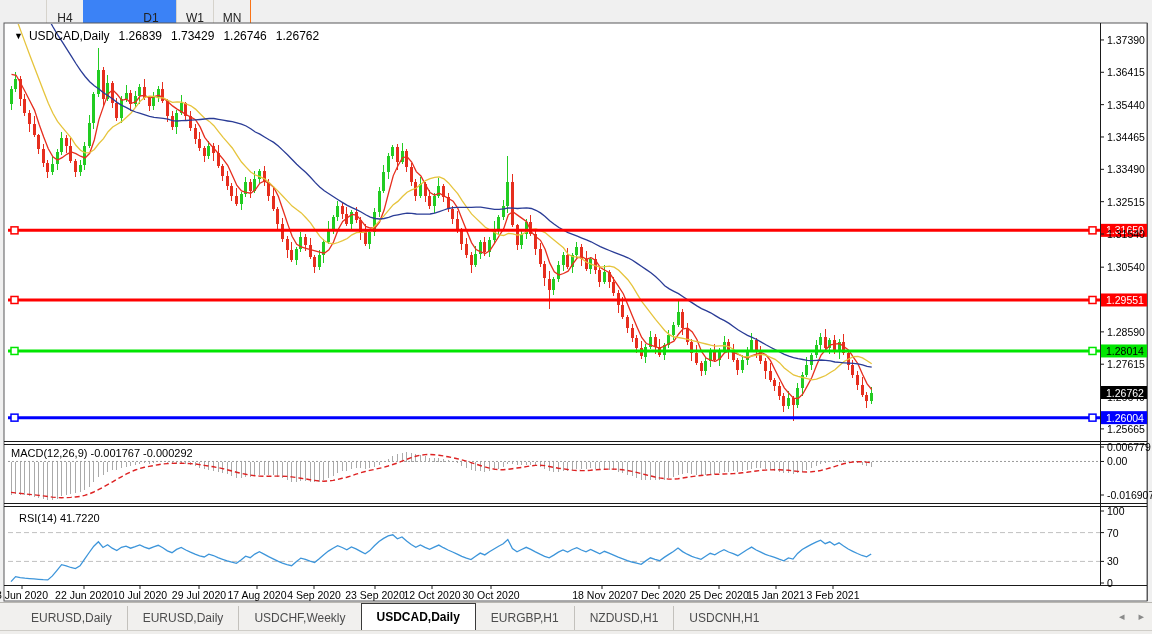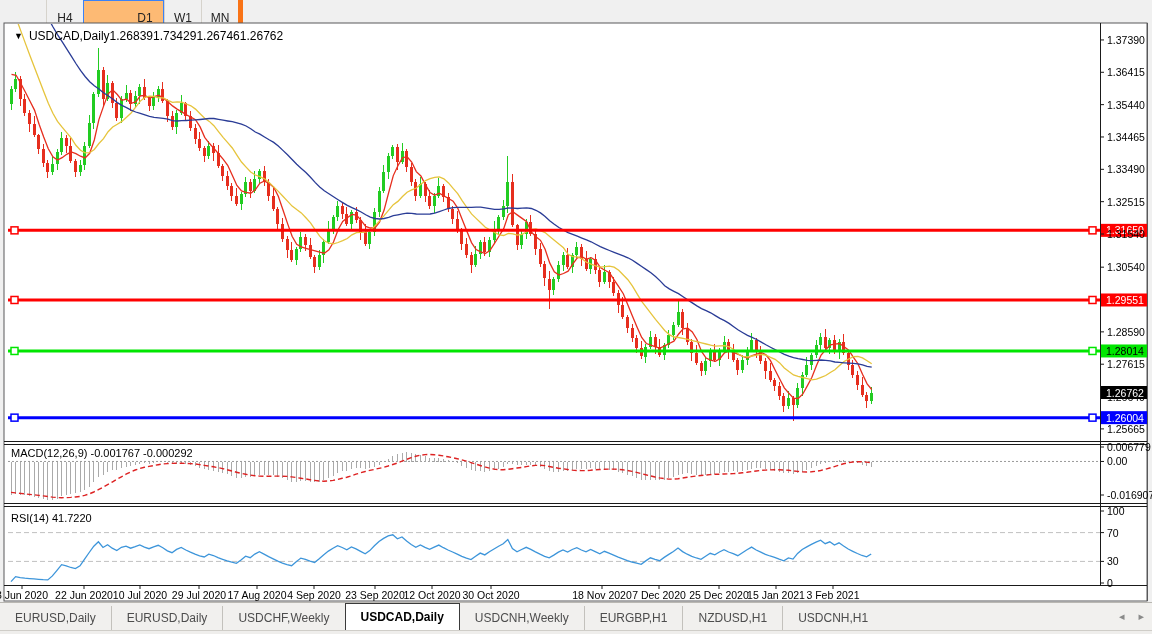--- a/index.html
+++ b/index.html
@@ -3,35 +3,35 @@
 <meta charset="utf-8">
 <style>
   html,body{margin:0;padding:0;}
   body{width:1152px;height:634px;position:relative;background:#f0f0f0;
        font-family:"Liberation Sans",sans-serif;overflow:hidden;}
   
   #toolbar{position:absolute;left:16px;top:0;width:1152px;height:36px;background:#f0f0f0;
            display:flex;align-items:stretch;padding-left:30px;box-sizing:border-box;}
   .tf-btn{min-width:36px;display:flex;align-items:center;justify-content:center;
           font-size:12px;color:#222;cursor:default;border-left:1px solid #d6d3cc;}
-  .tf-btn:last-of-type{border-right:5px solid #f97316;}
-  .tf-btn.active{background:#fdba74;border:1px solid #3b82f6;padding-left:43px;}
+  .tf-btn:last-of-type{border-right:1px solid #f97316;}
+  .tf-btn.active{background:#3b82f6;border:7px solid #3b82f6;padding-left:43px;}
   
   #chart-window{position:absolute;left:4px;top:23px;width:1144px;height:578px;
                 background:#fff;border:1px solid #58585a;box-sizing:border-box;}
   svg{position:absolute;left:0;top:0;}
   #title{position:absolute;left:14px;top:29px;font-size:12px;color:#000;z-index:5;white-space:pre;}
   #title .tri{font-size:9px;margin-right:6px;vertical-align:1px;}
-  #title .q{}
+  #title .q{margin-left:9px;}
   .ind-label{position:absolute;left:11px;font-size:11px;color:#000;z-index:5;}
   #macd-label{top:447px;}
-  #rsi-label{top:512px;}
+  #rsi-label{top:512px;margin-left:8px;}
   
   #tabbar{position:absolute;left:0;top:602px;width:1152px;height:28px;background:#f1f0ee;
-          border-top:1px solid #b9b7b2;display:flex;align-items:flex-end;
+          border-top:1px solid #b9b7b2;display:flex;align-items:flex-end;padding-left:16px;
           box-sizing:border-box;}
   .tab{height:24px;display:flex;align-items:center;padding:0 15px;font-size:12px;color:#4d4d4d;
        position:relative;cursor:default;}
   .tab + .tab{border-left:1px solid #c3c1bc;}
   .tab.active{background:#fff;border:1px solid #3a3a3a;border-bottom:none;color:#000;
               font-weight:bold;height:26px;z-index:2;}
   .tab.active + .tab{border-left:none;}
   #tab-arrows{position:absolute;right:8px;top:8px;display:flex;gap:14px;color:#8a8a8a;
               font-size:11px;line-height:11px;}
   #statusbar{position:absolute;left:0;top:630px;width:1152px;height:4px;background:#efeeec;
@@ -731,21 +731,20 @@
 <div id="title"><span class="tri">▼</span><span>USDCAD,Daily</span><span class="q">1.26839</span><span class="q">1.73429</span><span class="q">1.26746</span><span class="q">1.26762</span></div>
 
 <div id="macd-label" class="ind-label">MACD(12,26,9) -0.001767 -0.000292</div>
 <div id="rsi-label" class="ind-label">RSI(14) 41.7220</div>
 
 <div id="tabbar">
   <div class="tab">EURUSD,Daily</div>
   <div class="tab">EURUSD,Daily</div>
   <div class="tab">USDCHF,Weekly</div>
   <div class="tab active">USDCAD,Daily</div>
-  <div class="tab">USDCNH,Weekly</div>
   <div class="tab">EURGBP,H1</div>
   <div class="tab">NZDUSD,H1</div>
   <div class="tab">USDCNH,H1</div>
   <div id="tab-arrows">
     <span>◂</span>
     <span>▸</span>
   </div>
 </div>
 <div id="statusbar"></div>
 

